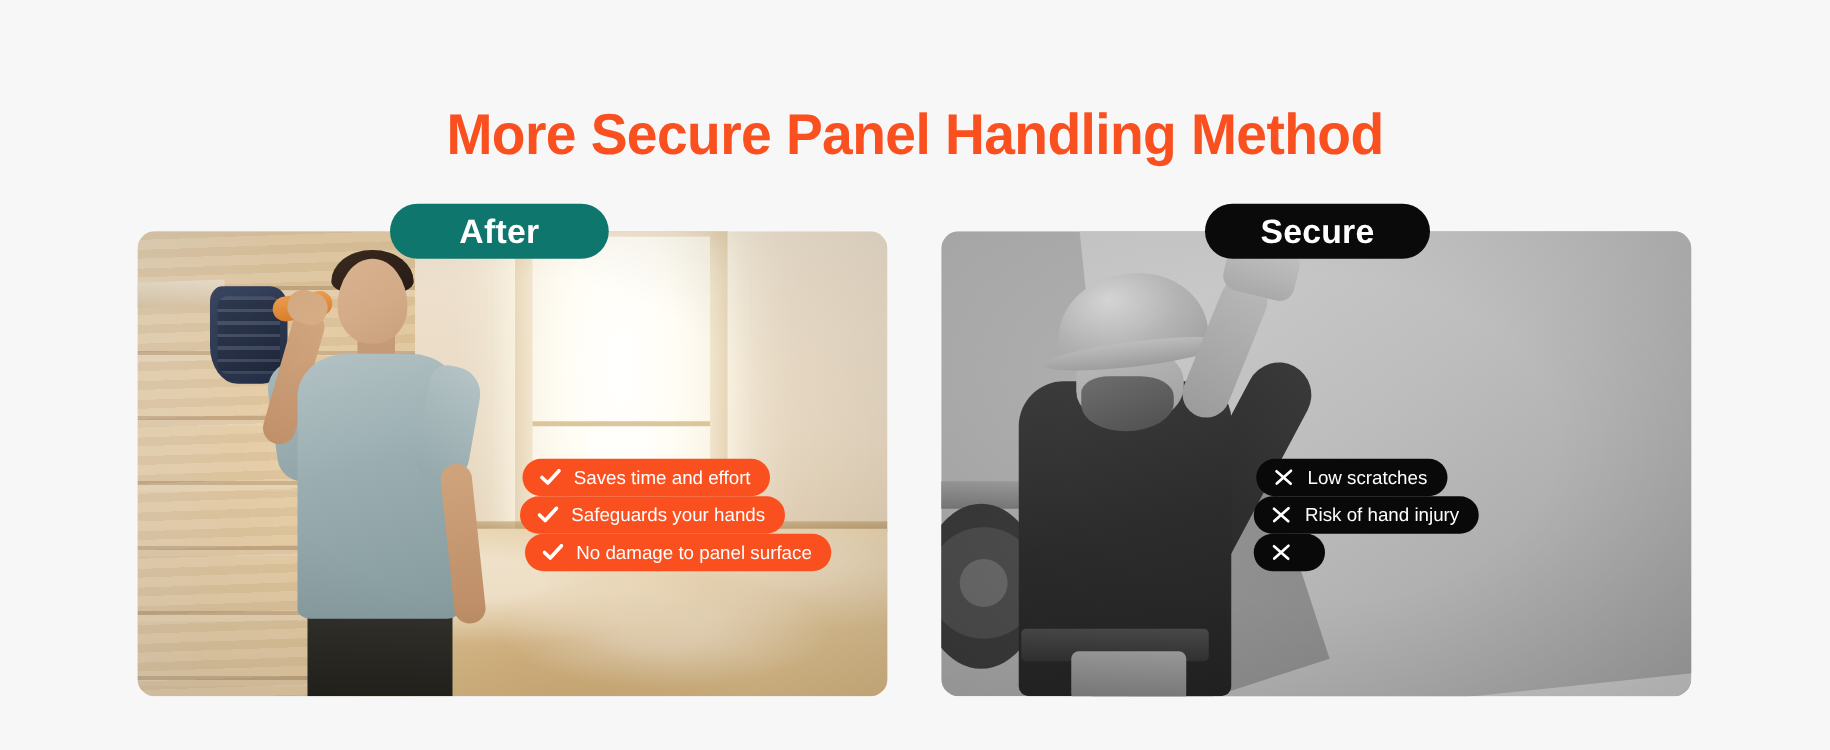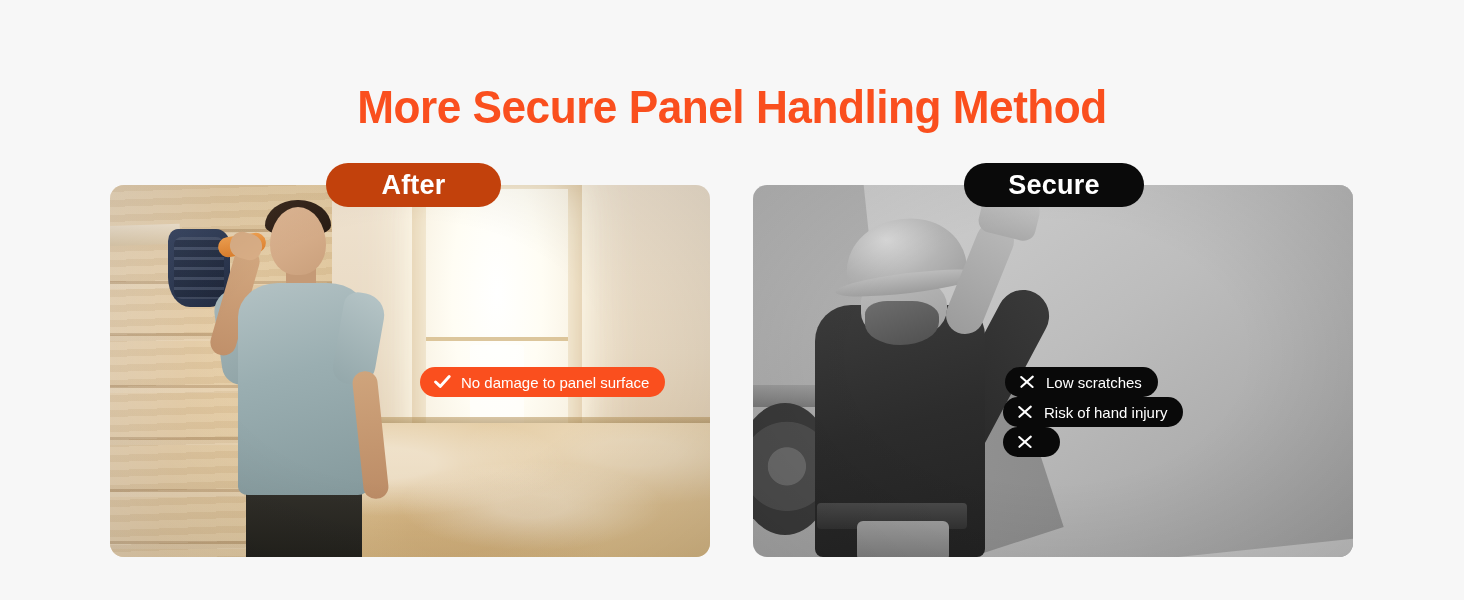--- a/index.html
+++ b/index.html
@@ -266,21 +266,21 @@
     position: absolute;
     height: 44px;
     border-radius: 22px;
     display: flex; align-items: center; justify-content: center;
     color: #ffffff;
     font-size: 27px;
     font-weight: 700;
     letter-spacing: 0.2px;
     z-index: 8;
   }
-  .badge-after  { left: 326px;  top: 163px; width: 175px; background: #c2410c; }
+  .badge-after  { left: 312px;  top: 163px; width: 175px; background: #0f766e; }
   .badge-before { left: 964px;  top: 163px; width: 180px; background: #0a0a0a; }
 
   
   .pill-list { position: absolute; z-index: 7; }
   .pills-after  { left: 418px; top: 367px; }
   .pills-before { left: 1005px; top: 367px; }
 
   .pill {
     display: inline-flex;
     align-items: center;
@@ -365,20 +365,40 @@
       <div class="b-fingers"></div>
       <div class="vignette"></div>
     </div>
   </div>
 
   <div class="badge badge-after">After</div>
 
   <div class="badge badge-before">Secure</div>
 
   <div class="pill-list pills-after">
+    <div class="pill-row indent-a">
+      <div class="pill pill-after">
+        <span class="pill-icon">
+          <svg width="17" height="14" viewBox="0 0 17 14">
+              <path d="M1.6 7.0 L6.2 11.4 L15.2 1.6" stroke="#ffffff" stroke-width="2.9" fill="none" stroke-linecap="round" stroke-linejoin="round"></path>
+            </svg>
+        </span>
+        <span class="pill-label">Saves time and effort</span>
+      </div>
+    </div>
+    <div class="pill-row indent-b">
+      <div class="pill pill-after">
+        <span class="pill-icon">
+          <svg width="17" height="14" viewBox="0 0 17 14">
+              <path d="M1.6 7.0 L6.2 11.4 L15.2 1.6" stroke="#ffffff" stroke-width="2.9" fill="none" stroke-linecap="round" stroke-linejoin="round"></path>
+            </svg>
+        </span>
+        <span class="pill-label">Safeguards your hands</span>
+      </div>
+    </div>
     <div class="pill-row indent-c">
       <div class="pill pill-after">
         <span class="pill-icon">
           <svg width="17" height="14" viewBox="0 0 17 14">
               <path d="M1.6 7.0 L6.2 11.4 L15.2 1.6" stroke="#ffffff" stroke-width="2.9" fill="none" stroke-linecap="round" stroke-linejoin="round"></path>
             </svg>
         </span>
         <span class="pill-label">No damage to panel surface</span>
       </div>
     </div>

